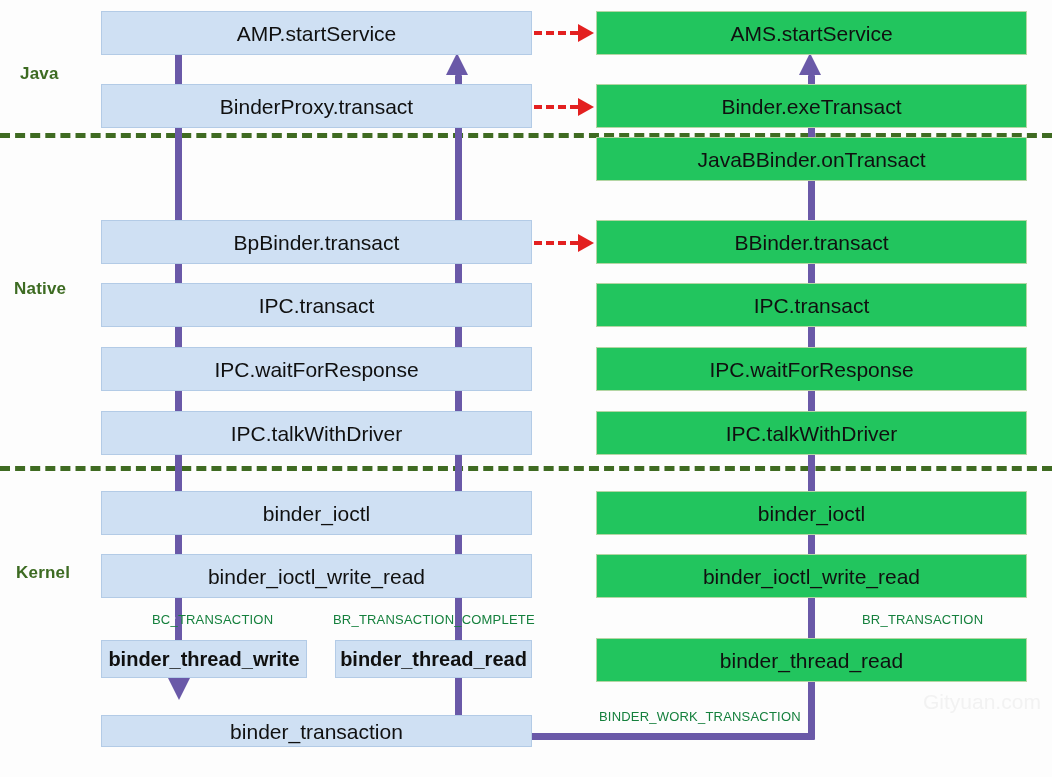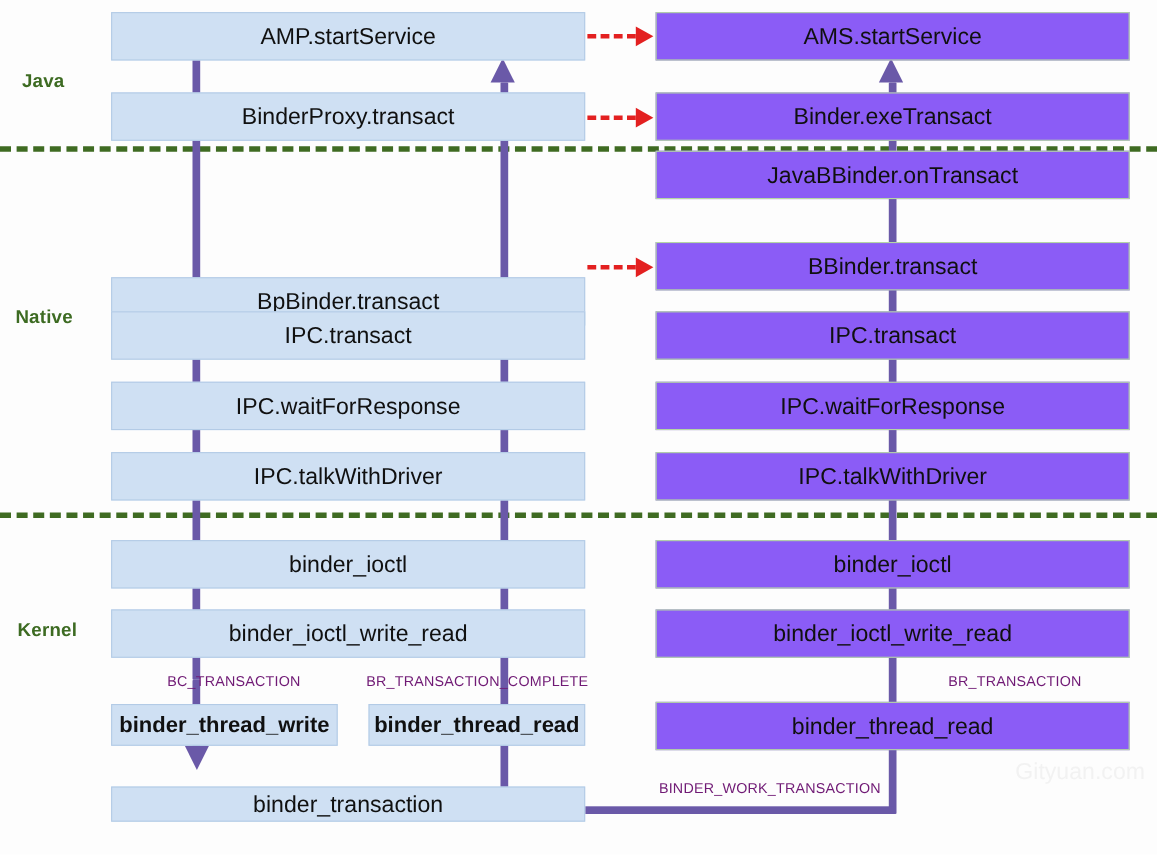--- a/index.html
+++ b/index.html
@@ -47,21 +47,21 @@
     font-size: 21px;
     color: #101010;
     white-space: nowrap;
     line-height: 1;
   }
   .box.client {
     background: #cfe0f3;
     border: 1px solid #b3cbe6;
   }
   .box.server {
-    background: #8b5cf6;
+    background: #22c55e;
     border: 1px solid #b4d6a4;
   }
   .box.small {
     font-size: 20px;
     font-weight: bold;
   }
 
   
   .vline {
     position: absolute;
@@ -103,21 +103,21 @@
     width: 0;
     height: 0;
     border-top: 9px solid transparent;
     border-bottom: 9px solid transparent;
     border-left: 16px solid #e32020;
   }
 
   
   .cmd-label {
     position: absolute;
-    color: #701a75;
+    color: #15803d;
     font-size: 13px;
     letter-spacing: 0.2px;
     white-space: nowrap;
   }
 
   
   .watermark {
     position: absolute;
     color: #f2f2f2;
     font-size: 21px;
@@ -145,21 +145,21 @@
   <div class="vline" style="left:455px; top:75px; height:660px;"></div>
   <div class="varrow-up" style="left:446px; top:53px;"></div>
 
   <div class="vline" style="left:808px; top:75px; height:665px;"></div>
   <div class="varrow-up" style="left:799px; top:53px;"></div>
 
   <div class="hline" style="left:532px; top:733px; width:280px;"></div>
 
   <div class="box client" style="left:101px; top:11px;  width:431px; height:44px;">AMP.startService</div>
   <div class="box client" style="left:101px; top:84px;  width:431px; height:44px;">BinderProxy.transact</div>
-  <div class="box client" style="left:101px; top:220px; width:431px; height:44px;margin-top:32px;">BpBinder.transact</div>
+  <div class="box client" style="left:101px; top:220px; width:431px; height:44px;">BpBinder.transact</div>
   <div class="box client" style="left:101px; top:283px; width:431px; height:44px;">IPC.transact</div>
   <div class="box client" style="left:101px; top:347px; width:431px; height:44px;">IPC.waitForResponse</div>
   <div class="box client" style="left:101px; top:411px; width:431px; height:44px;">IPC.talkWithDriver</div>
   <div class="box client" style="left:101px; top:491px; width:431px; height:44px;">binder_ioctl</div>
   <div class="box client" style="left:101px; top:554px; width:431px; height:44px;">binder_ioctl_write_read</div>
   <div class="box client small" style="left:101px; top:640px; width:206px; height:38px;">binder_thread_write</div>
   <div class="box client small" style="left:335px; top:640px; width:197px; height:38px;">binder_thread_read</div>
   <div class="box client" style="left:101px; top:715px; width:431px; height:32px;">binder_transaction</div>
 
   <div class="box server" style="left:596px; top:11px;  width:431px; height:44px;">AMS.startService</div>

